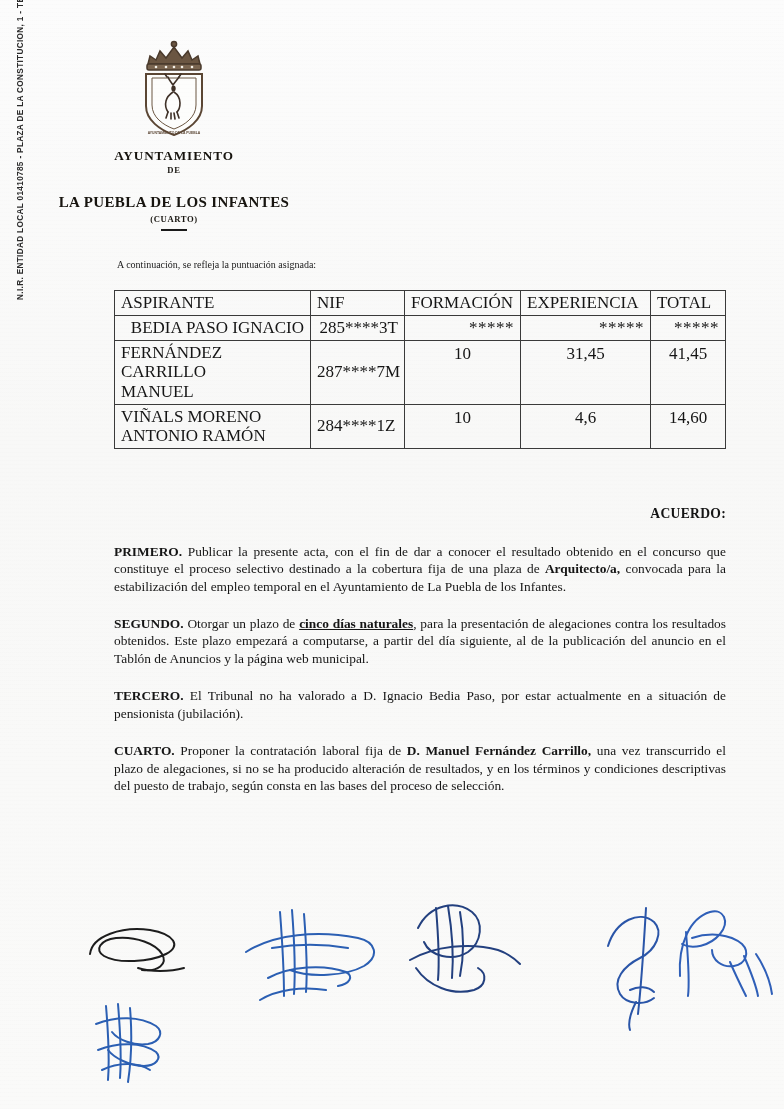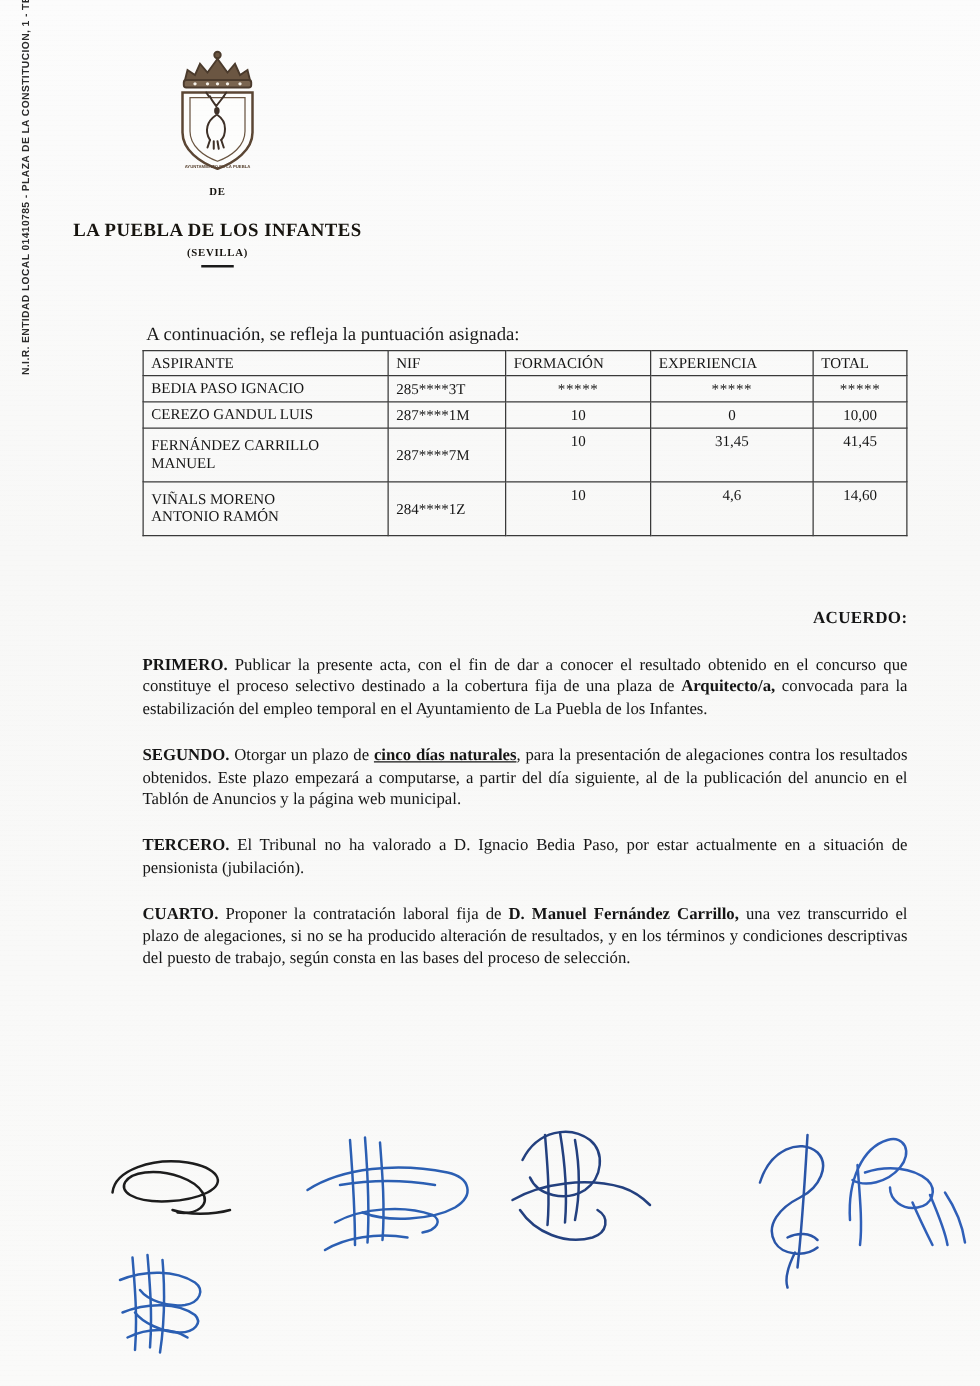--- a/index.html
+++ b/index.html
@@ -74,47 +74,47 @@
     margin: 5px auto 0;
   }
 
   
   .body-col {
     position: absolute;
     left: 114px; top: 258px;
     width: 612px;
   }
   .intro-line {
-    font-size: 15px; line-height: 1.35; margin: 0 0 2px 3px;
+    font-size: 10px; line-height: 1.35; margin: 0 0 18px 3px;
   }
 
   
   table.scores {
     border-collapse: collapse;
     width: 611px;
     table-layout: fixed;
-    font-size: 12px;
+    font-size: 17px;
   }
   table.scores td, table.scores th {
     border: 1px solid #3a3a3a;
     padding: 2px 6px;
     vertical-align: middle;
     font-weight: normal;
     color: #151515;
   }
   table.scores th { text-align: left; }
   .col-aspirante { width: 196px; }
   .col-nif       { width: 94px;  }
   .col-form      { width: 116px; }
   .col-exp       { width: 130px; }
   .col-total     { width: 75px;  }
   .c-center { text-align: center; }
   .name-cell { line-height: 1.16; padding-top: 3px; padding-bottom: 3px; }
   .row-tall td { height: 43px; }
-  .row-short td { height: 21px; }
+  .row-short td { height: 21px; text-align: right; }
   .stars { letter-spacing: .5px; }
 
   
   .para {
     font-size: 13.4px;
     line-height: 1.3;
     text-align: justify;
     margin: 0;
     color: #151515;
   }
@@ -176,23 +176,24 @@
       <g fill="none" stroke="#3f3128" stroke-width="1.6" stroke-linecap="round">
         <path d="M47 51 c-2 -3 -4 -5 -5 -8 M47 51 c2 -3 4 -5 6 -8"></path>
         <path d="M41 43 l-2 -3 M53 43 l2 -3"></path>
         <ellipse cx="47.5" cy="54.5" rx="2.2" ry="3" fill="#3f3128" stroke="none"></ellipse>
         <path d="M47 58 c-3 2 -6 5 -7 9 c-1 4 0 8 2 11"></path>
         <path d="M48 58 c3 2 6 6 6 11 c0 4 -1 7 -3 9"></path>
         <path d="M42 78 l-2 6 M45 79 l0 6 M51 78 l2 6 M48 79 l1 6"></path>
       </g>
     </svg>
 
+    <div class="lh-line1">AYUNTAMIENTO</div>
     <div class="lh-line2">DE</div>
     <div class="lh-line3">LA PUEBLA DE LOS INFANTES</div>
-    <div class="lh-line4">(SEVILLA)</div>
+    <div class="lh-line4">(CUARTO)</div>
     <div class="lh-rule"></div>
   </div>
 
   <div class="body-col">
 
     <p class="intro-line">A continuación, se refleja la puntuación asignada:</p>
 
     <table class="scores">
       <colgroup>
         <col class="col-aspirante">
@@ -213,27 +214,20 @@
       <tbody>
 
         <tr class="row-short">
           <td class="name-cell">BEDIA PASO IGNACIO</td>
           <td>285****3T</td>
           <td class="c-center stars">*****</td>
           <td class="c-center stars">*****</td>
           <td class="c-center stars">*****</td>
         </tr>
 
-        <tr class="row-short">
-          <td class="name-cell">CEREZO GANDUL LUIS</td>
-          <td>287****1M</td>
-          <td class="c-center">10</td>
-          <td class="c-center">0</td>
-          <td class="c-center">10,00</td>
-        </tr>
 
         <tr class="row-tall">
           <td class="name-cell">
             <div>FERNÁNDEZ CARRILLO</div>
             <div>MANUEL</div>
           </td>
           <td>287****7M</td>
           <td class="c-center" style="vertical-align:top;padding-top:3px">10</td>
           <td class="c-center" style="vertical-align:top;padding-top:3px">31,45</td>
           <td class="c-center" style="vertical-align:top;padding-top:3px">41,45</td>

